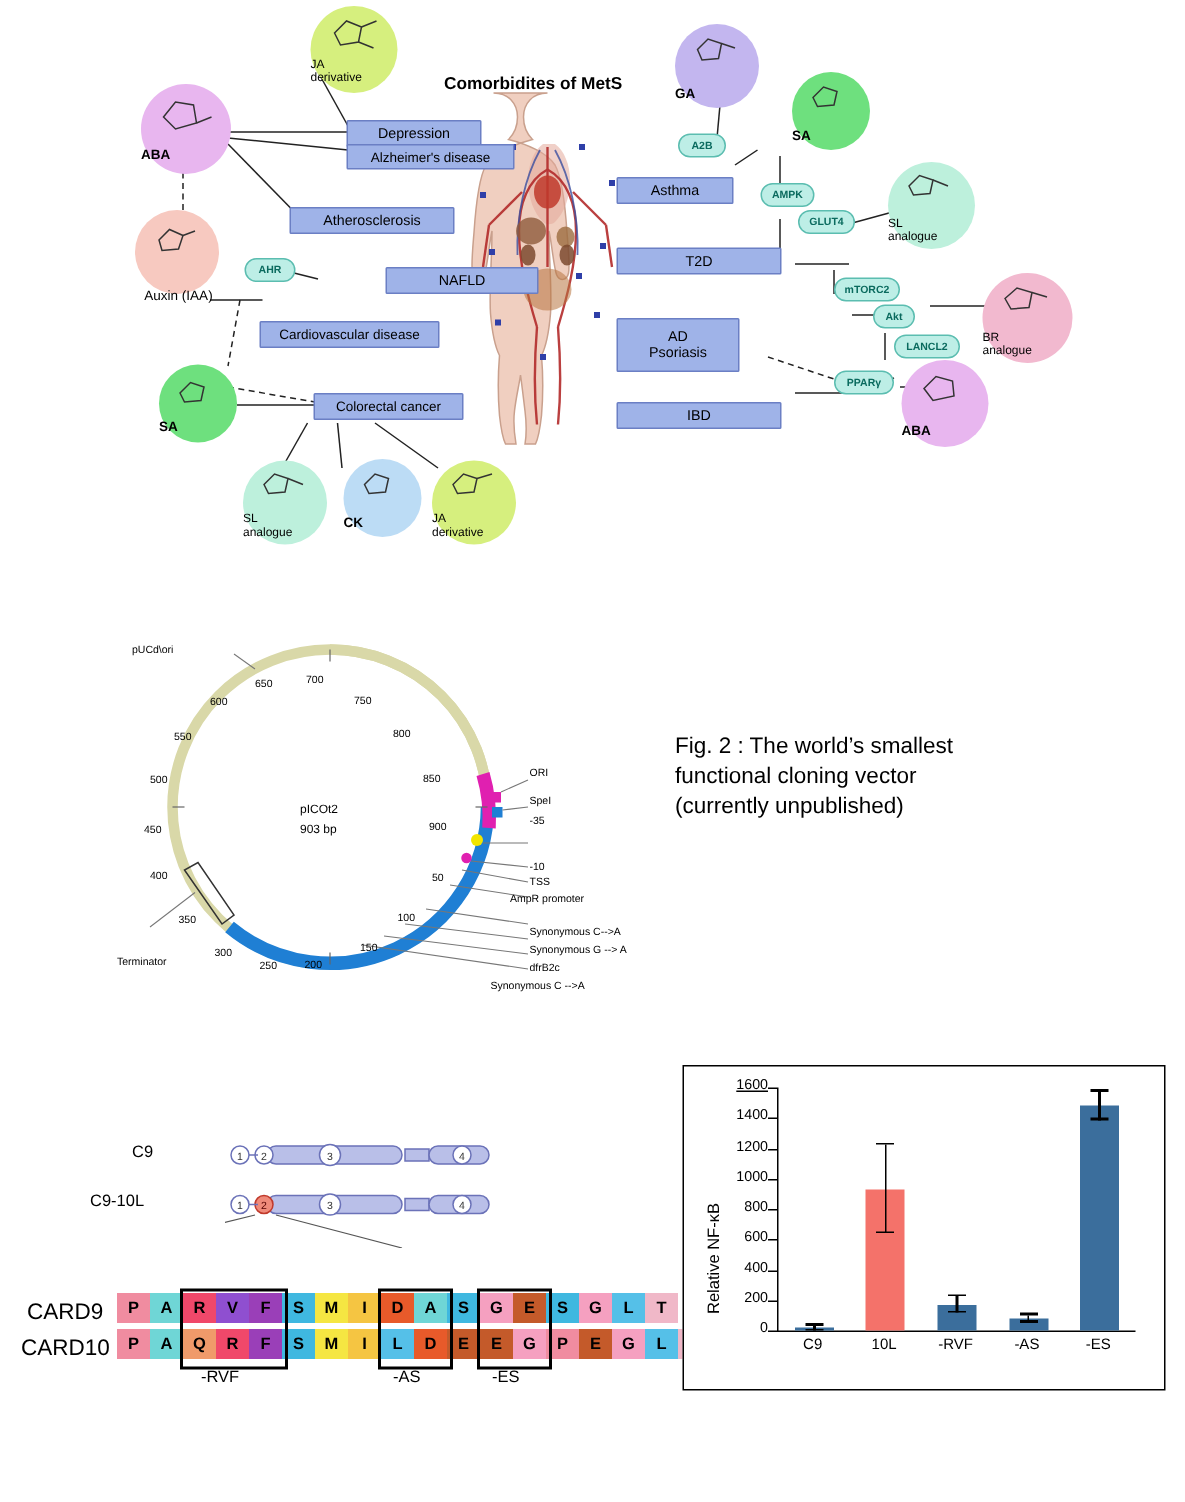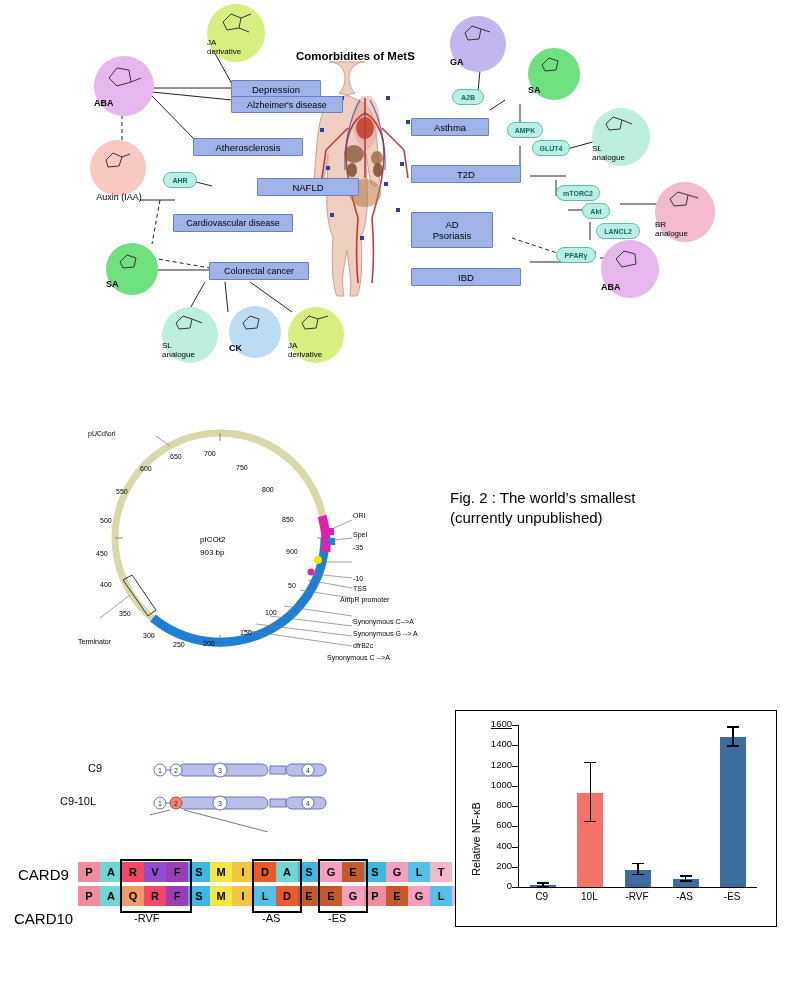--- a/index.html
+++ b/index.html
@@ -341,20 +341,21 @@
   <div class="plasmid-txt" style="left:140px;top:45px;">600</div>
   <div class="plasmid-txt" style="left:170px;top:33px;">650</div>
   <div class="plasmid-txt" style="left:204px;top:30px;">700</div>
   <div class="plasmid-txt" style="left:236px;top:44px;">750</div>
   <div class="plasmid-txt" style="left:262px;top:66px;">800</div>
   <div class="plasmid-txt" style="left:282px;top:96px;">850</div>
   <div class="plasmid-txt" style="left:286px;top:128px;">900</div>
 
   <div class="fig2cap">
     <div>Fig. 2 : The world’s smallest</div>
+    <div>functional cloning vector</div>
     <div>(currently unpublished)</div>
   </div>
 </div>
 
 <div class="fig" id="fig3">
 
   <div class="domain-lbl" style="left:88px;top:62px;">C9</div>
   <div class="domain-lbl" style="left:60px;top:95px;">C9-10L</div>
 
   <svg style="position:absolute;left:150px;top:52px;" width="250" height="80" viewBox="0 0 250 80">
@@ -383,21 +384,21 @@
       <text x="70" y="54" font-size="7" text-anchor="middle" fill="#333">3</text>
     <circle cx="158" cy="51" r="6" fill="#fff" stroke="#6b72b8"></circle>
       <text x="158" y="54" font-size="7" text-anchor="middle" fill="#333">4</text>
     <line x1="16" y1="51" x2="22" y2="51" stroke="#6b72b8"></line>
 
     <line x1="20" y1="58" x2="-70" y2="80" stroke="#555" stroke-width="0.8"></line>
     <line x1="34" y1="58" x2="118" y2="80" stroke="#555" stroke-width="0.8"></line>
   </svg>
 
   <div class="seq-label" style="left:18px;top:166px;">CARD9</div>
-  <div class="seq-label" style="left:14px;top:190px;margin-top:20px;">CARD10</div>
+  <div class="seq-label" style="left:14px;top:190px;">CARD10</div>
 
   <div class="card-seq" id="seq9" style="left:78px;top:162px;"><span class="aa" style="background: rgb(240, 140, 160);">P</span><span class="aa" style="background: rgb(111, 214, 214);">A</span><span class="aa" style="background: rgb(240, 72, 106);">R</span><span class="aa" style="background: rgb(143, 79, 208);">V</span><span class="aa" style="background: rgb(154, 63, 184);">F</span><span class="aa" style="background: rgb(63, 184, 224);">S</span><span class="aa" style="background: rgb(245, 230, 66);">M</span><span class="aa" style="background: rgb(245, 197, 66);">I</span><span class="aa" style="background: rgb(232, 90, 42);">D</span><span class="aa" style="background: rgb(111, 214, 214);">A</span><span class="aa" style="background: rgb(63, 184, 224);">S</span><span class="aa" style="background: rgb(245, 160, 192);">G</span><span class="aa" style="background: rgb(196, 90, 42);">E</span><span class="aa" style="background: rgb(63, 184, 224);">S</span><span class="aa" style="background: rgb(245, 160, 192);">G</span><span class="aa" style="background: rgb(85, 192, 232);">L</span><span class="aa" style="background: rgb(240, 184, 200);">T</span></div>
   <div class="card-seq" id="seq10" style="left:78px;top:186px;"><span class="aa" style="background: rgb(240, 140, 160);">P</span><span class="aa" style="background: rgb(111, 214, 214);">A</span><span class="aa" style="background: rgb(240, 154, 106);">Q</span><span class="aa" style="background: rgb(240, 72, 106);">R</span><span class="aa" style="background: rgb(154, 63, 184);">F</span><span class="aa" style="background: rgb(63, 184, 224);">S</span><span class="aa" style="background: rgb(245, 230, 66);">M</span><span class="aa" style="background: rgb(245, 197, 66);">I</span><span class="aa" style="background: rgb(85, 192, 232);">L</span><span class="aa" style="background: rgb(232, 90, 42);">D</span><span class="aa" style="background: rgb(196, 90, 42);">E</span><span class="aa" style="background: rgb(196, 90, 42);">E</span><span class="aa" style="background: rgb(245, 160, 192);">G</span><span class="aa" style="background: rgb(240, 140, 160);">P</span><span class="aa" style="background: rgb(196, 90, 42);">E</span><span class="aa" style="background: rgb(245, 160, 192);">G</span><span class="aa" style="background: rgb(85, 192, 232);">L</span><span class="aa" style="background: rgb(240, 184, 200);">T</span></div>
 
   <div class="box-out" style="left:120px;top:159px;width:68px;height:50px;"></div>
   <div class="box-out" style="left:252px;top:159px;width:46px;height:50px;"></div>
   <div class="box-out" style="left:318px;top:159px;width:46px;height:50px;"></div>
 
   <div class="seq-under" style="left:134px;top:212px;">-RVF</div>
   <div class="seq-under" style="left:262px;top:212px;">-AS</div>

